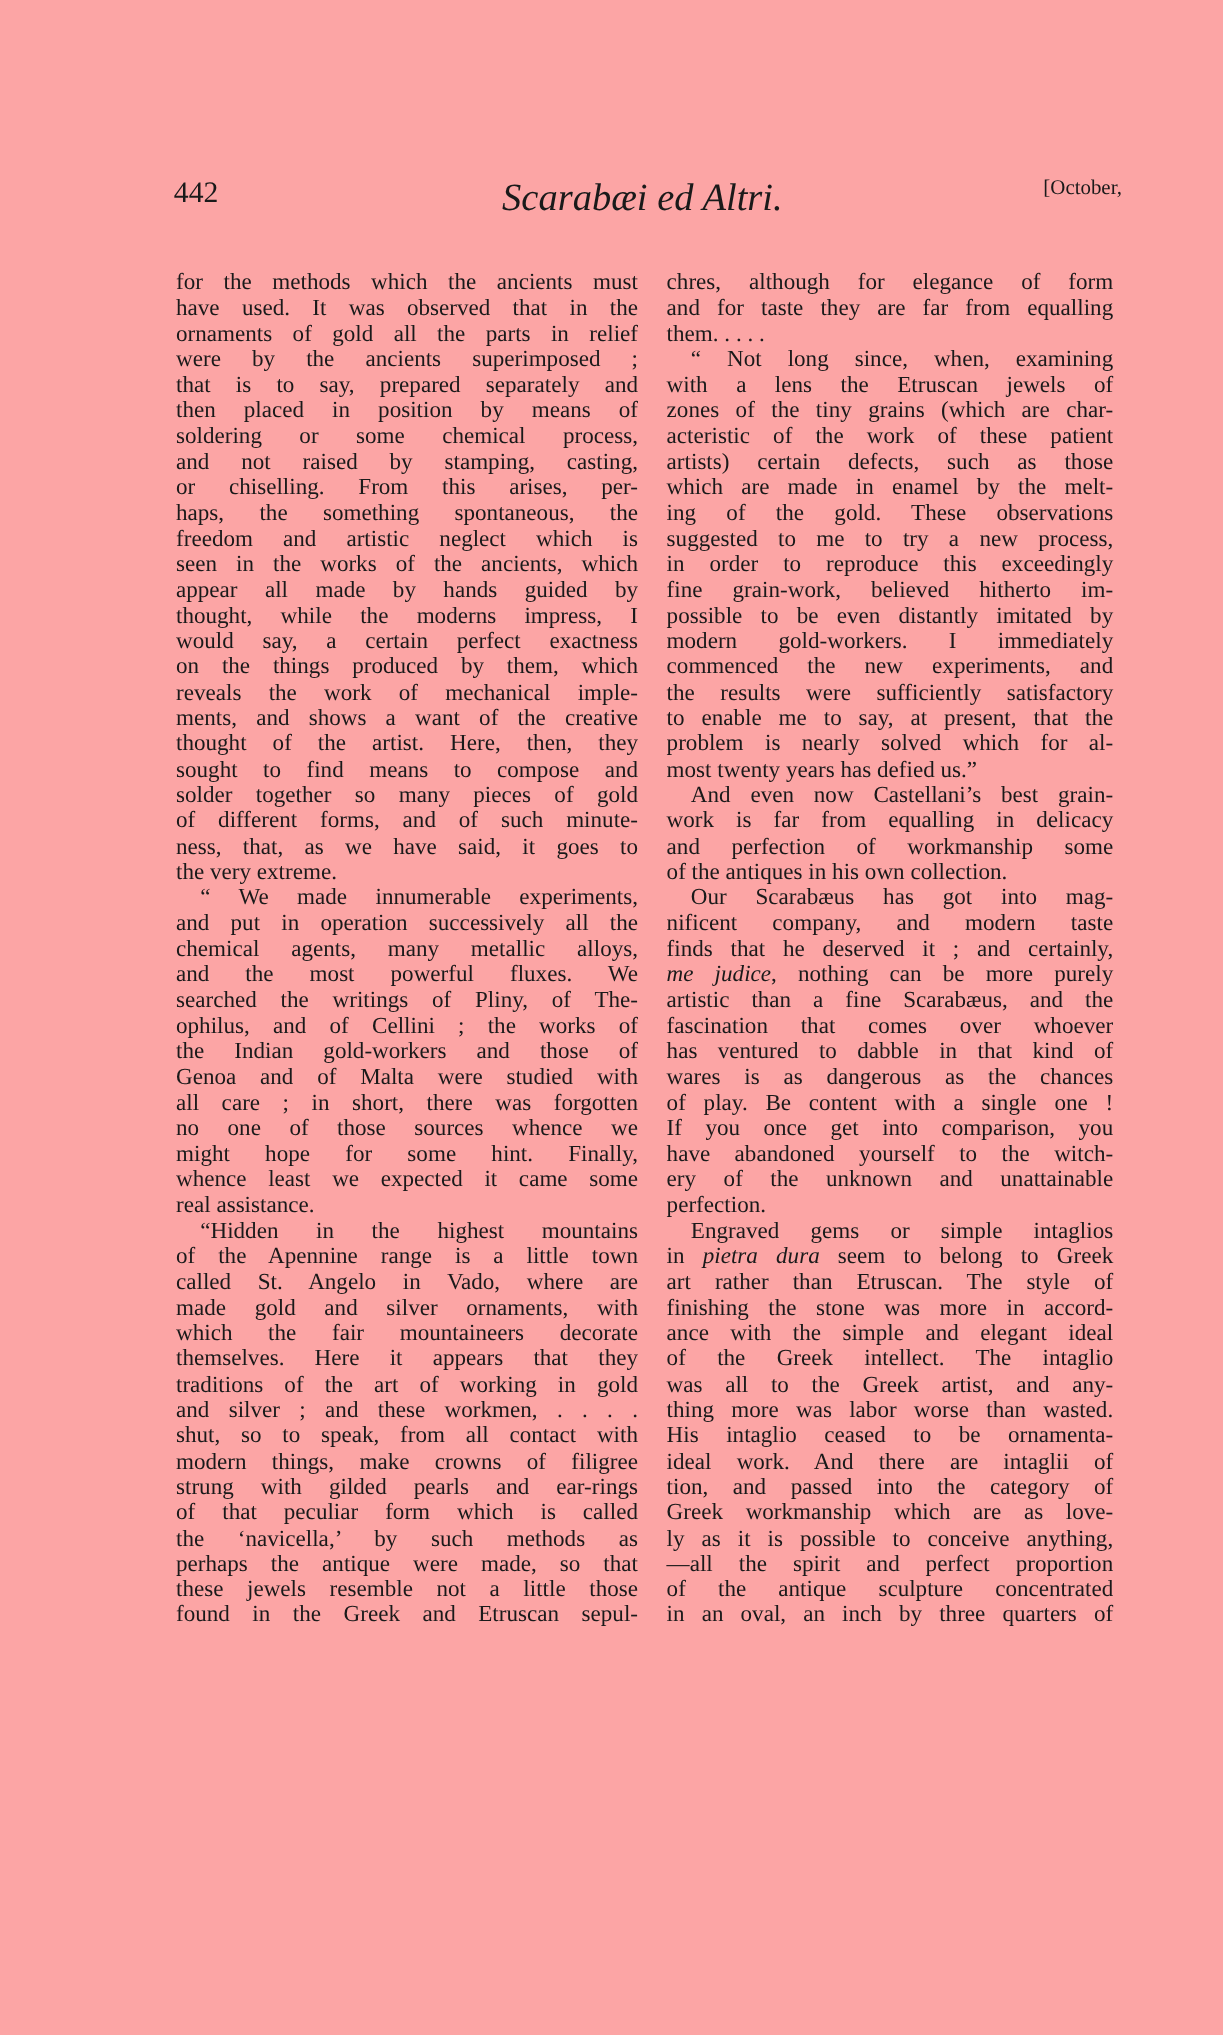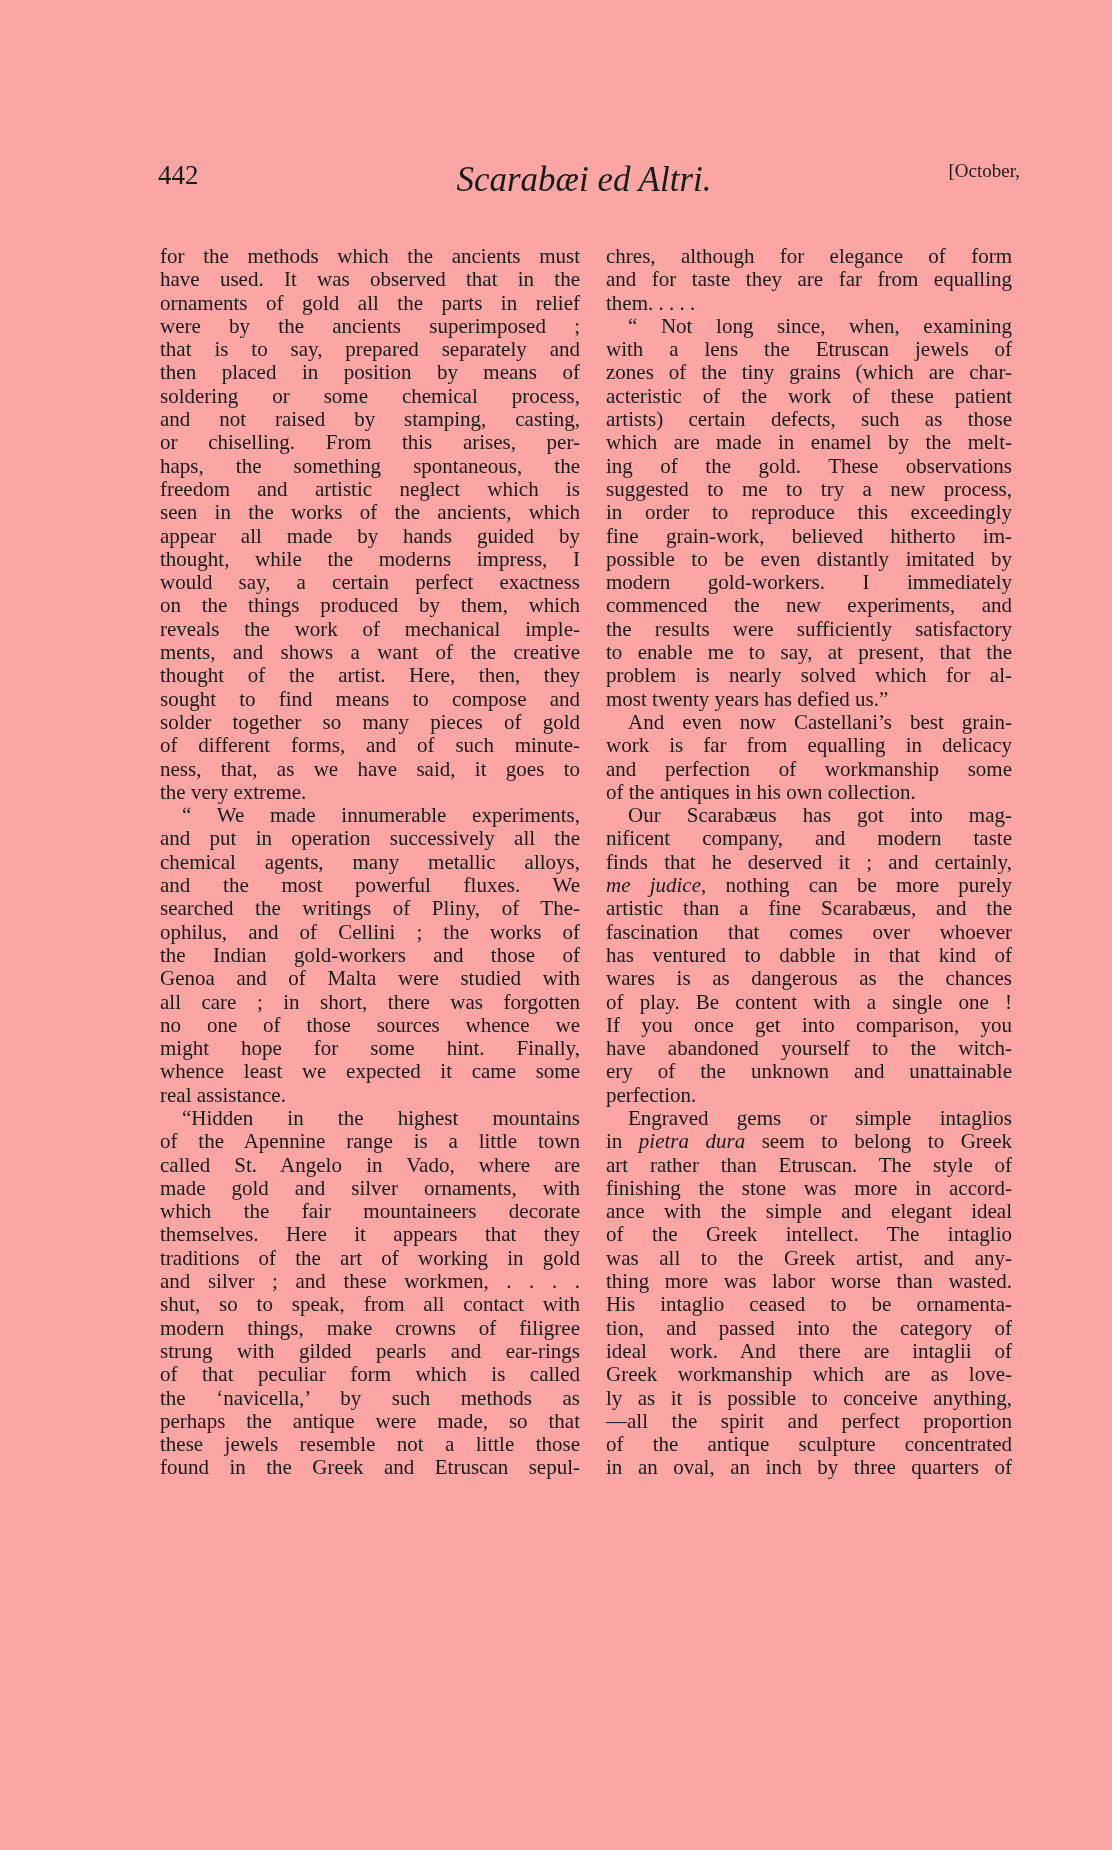--- a/index.html
+++ b/index.html
@@ -123,21 +123,21 @@
       <span class="line last"><span>perfection.</span></span>
       <span class="line indent"><span>Engraved gems or simple intaglios</span></span>
       <span class="line"><span>in </span><em>pietra dura</em><span> seem to belong to Greek</span></span>
       <span class="line"><span>art rather than Etruscan.  The style of</span></span>
       <span class="line"><span>finishing the stone was more in accord-</span></span>
       <span class="line"><span>ance with the simple and elegant ideal</span></span>
       <span class="line"><span>of the Greek intellect.  The intaglio</span></span>
       <span class="line"><span>was all to the Greek artist, and any-</span></span>
       <span class="line"><span>thing more was labor worse than wasted.</span></span>
       <span class="line"><span>His intaglio ceased to be ornamenta-</span></span>
+      <span class="line"><span>ideal work.  And there are intaglii of</span></span>
       <span class="line"><span>tion, and passed into the category of</span></span>
-      <span class="line"><span>ideal work.  And there are intaglii of</span></span>
       <span class="line"><span>Greek workmanship which are as love-</span></span>
       <span class="line"><span>ly as it is possible to conceive anything,</span></span>
       <span class="line"><span>—all the spirit and perfect proportion</span></span>
       <span class="line"><span>of the antique sculpture concentrated</span></span>
       <span class="line"><span>in an oval, an inch by three quarters of</span></span>
     </div>
 </div>
 
 </body></html>

